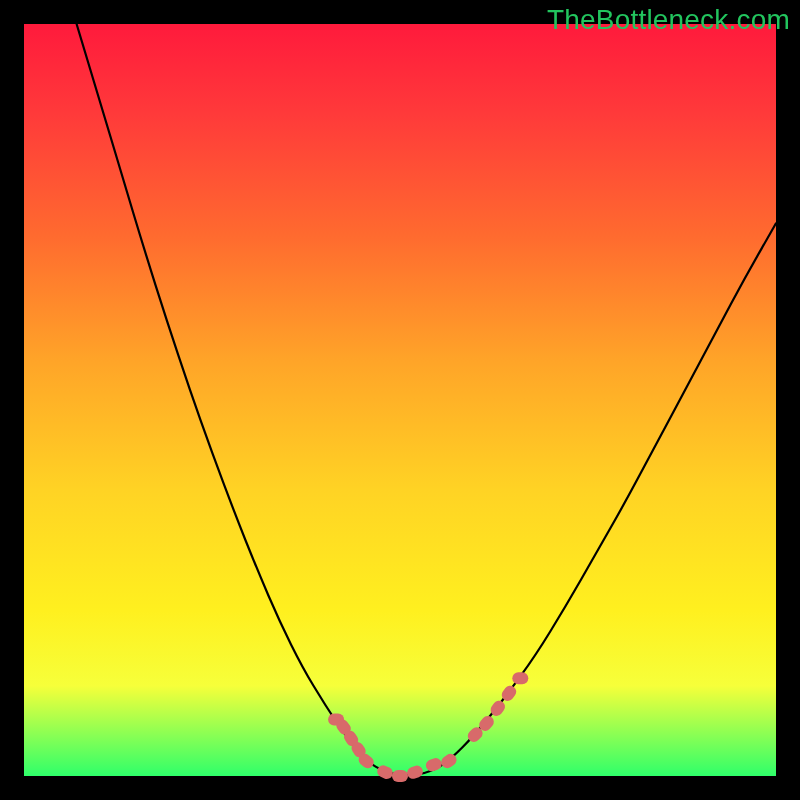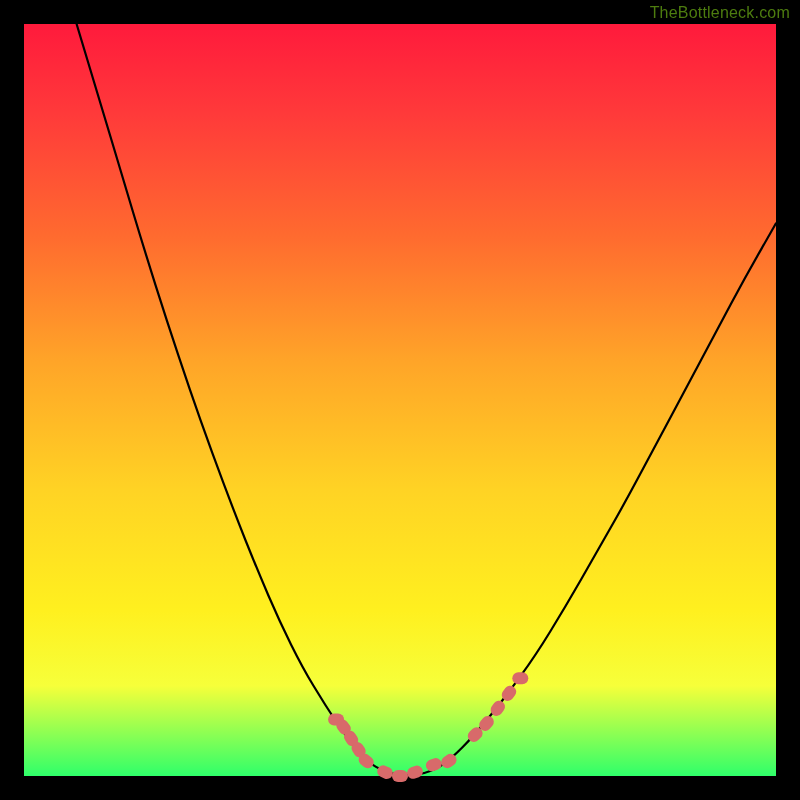--- a/index.html
+++ b/index.html
@@ -25,22 +25,22 @@
       #ffd324 62%,
       #fff01f 78%,
       #f6ff3a 88%,
       #2fff6a 100%
     );
   }
   .watermark {
     position: absolute;
     top: 4px;
     right: 10px;
-    color: #4d7c0f;
-    font-size: 16px;
+    color: #22c55e;
+    font-size: 28px;
     letter-spacing: 0.2px;
     font-weight: 500;
   }
   svg.plot {
     position: absolute;
     left: 24px;
     top: 24px;
     width: 752px;
     height: 752px;
     overflow: visible;

